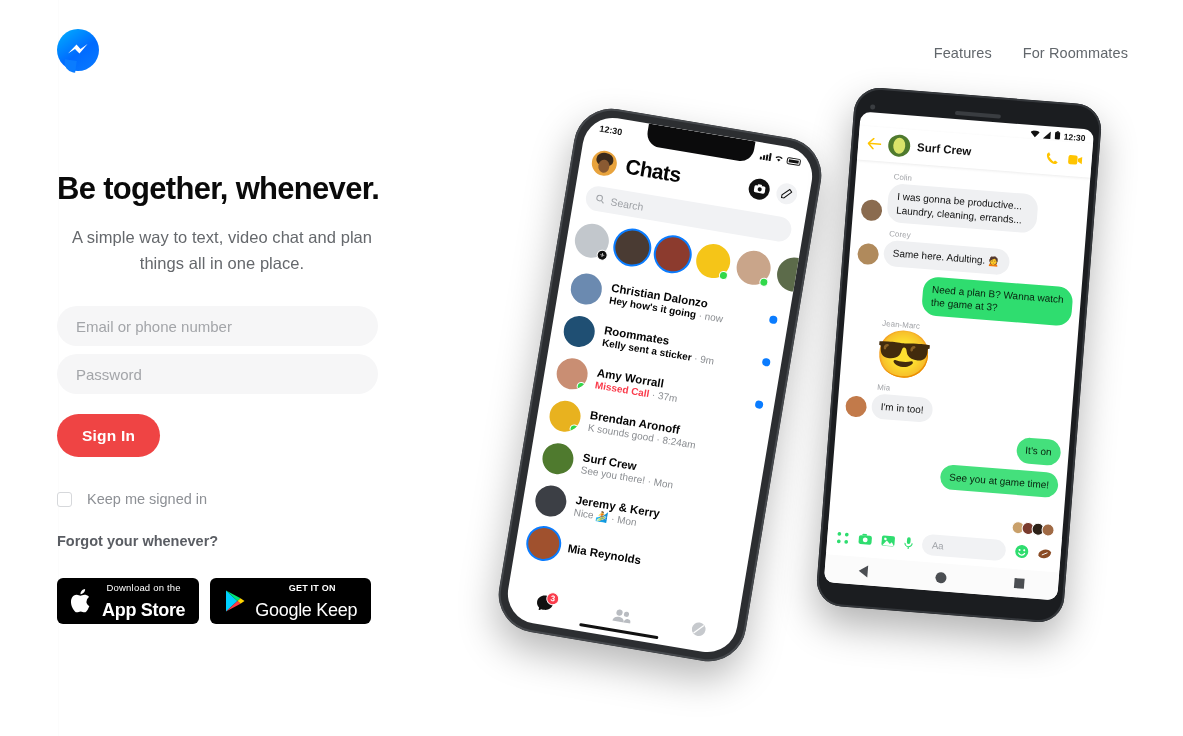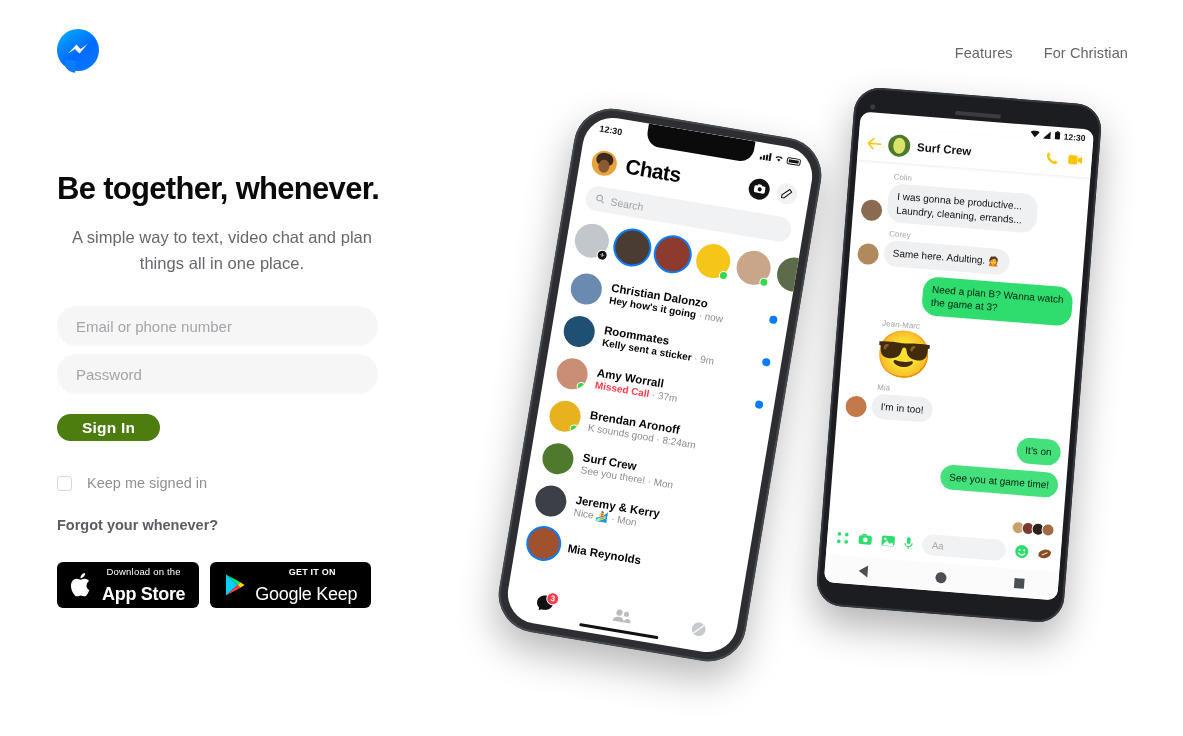--- a/index.html
+++ b/index.html
@@ -49,22 +49,22 @@
   }
   .form { margin-top:30px; width:321px; }
   .field {
     width:321px; height:40px; border:none; border-radius:20px;
     background:#f6f6f7; padding:0 19px; font-size:15px; color:#7f1d1d;
     font-family:"Liberation Sans", sans-serif; outline:none; display:block;
   }
   .field::placeholder { color:#a3a5a9; }
   .field + .field { margin-top:8px; }
   .signin {
-    margin-top:20px; height:27px; padding:0 25px; border:none; border-radius:22px;
-    background:#4d7c0f; color:#fff; font-size:15.5px; font-weight:bold;
+    margin-top:20px; height:43px; padding:0 25px; border:none; border-radius:22px;
+    background:#ef4444; color:#fff; font-size:15.5px; font-weight:bold;
     font-family:"Liberation Sans", sans-serif; cursor:pointer; letter-spacing:.2px;
   }
   .keepme { margin-top:34px; display:flex; align-items:center; gap:15px; }
   .cbox {
     width:15px; height:15px; border:1.5px solid #d6d8db; border-radius:3px;
     background:#fff; flex:none;
   }
   .keepme span { font-size:14.5px; color:#8d9095; }
   .forgot {
     display:inline-block; margin-top:26px; font-size:14.5px; font-weight:bold;
@@ -248,21 +248,21 @@
 
   <div class="header">
     <div class="logo">
       <svg class="bolt" viewBox="0 0 42 42">
         <path d="M11 24.5 L19.5 15.5 L23.5 20 L30.5 15 L22.5 24.5 L18 20 Z" fill="#fff"></path>
       </svg>
       <div class="tail"></div>
     </div>
     <div class="nav">
       <a href="#">Features</a>
-      <a href="#">For Christian</a>
+      <a href="#">For Roommates</a>
     </div>
   </div>
 
   <div class="left">
     <h1 class="headline">Be together, whenever.</h1>
     <p class="subhead">A simple way to text, video chat and plan things all in one place.</p>
 
     <div class="form">
       <input class="field" type="text" placeholder="Email or phone number" style="">
       <input class="field" type="password" placeholder="Password" style="">

